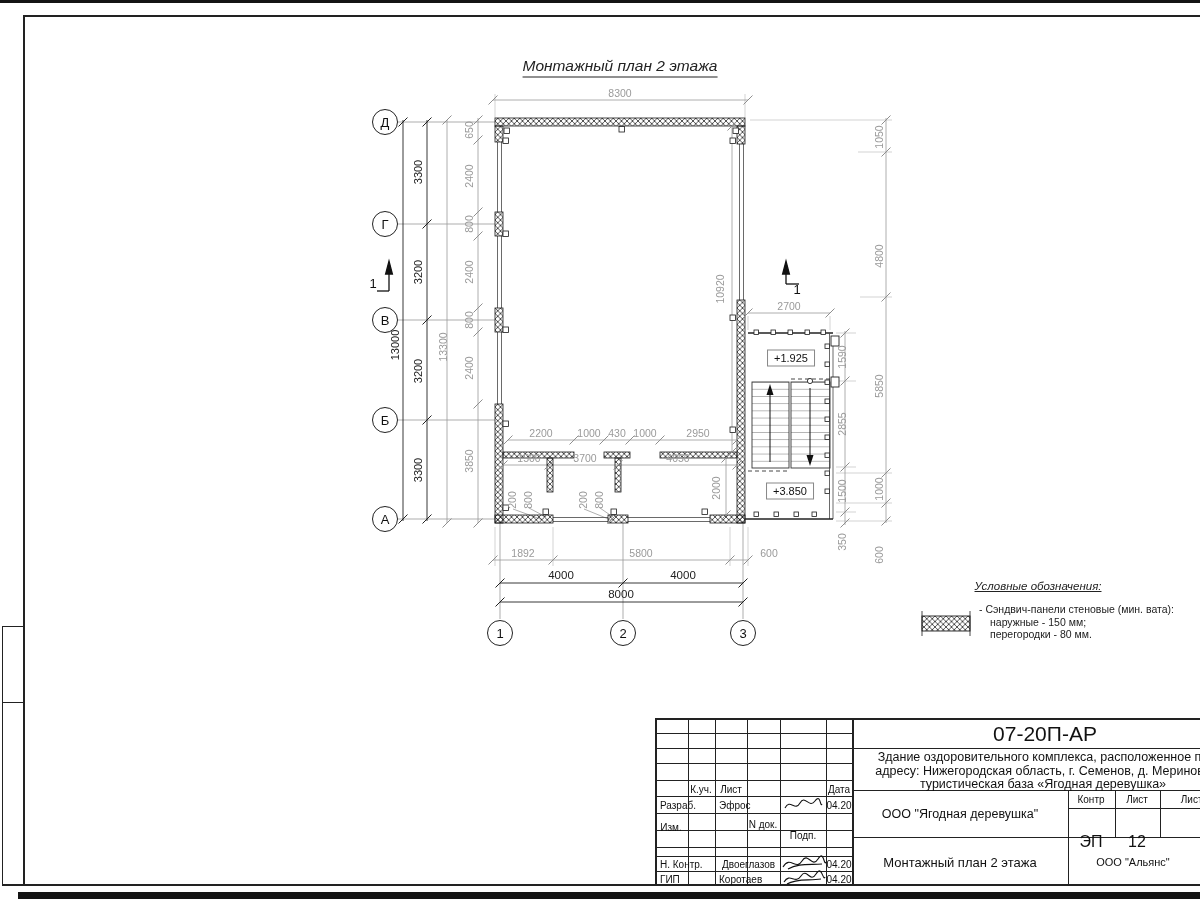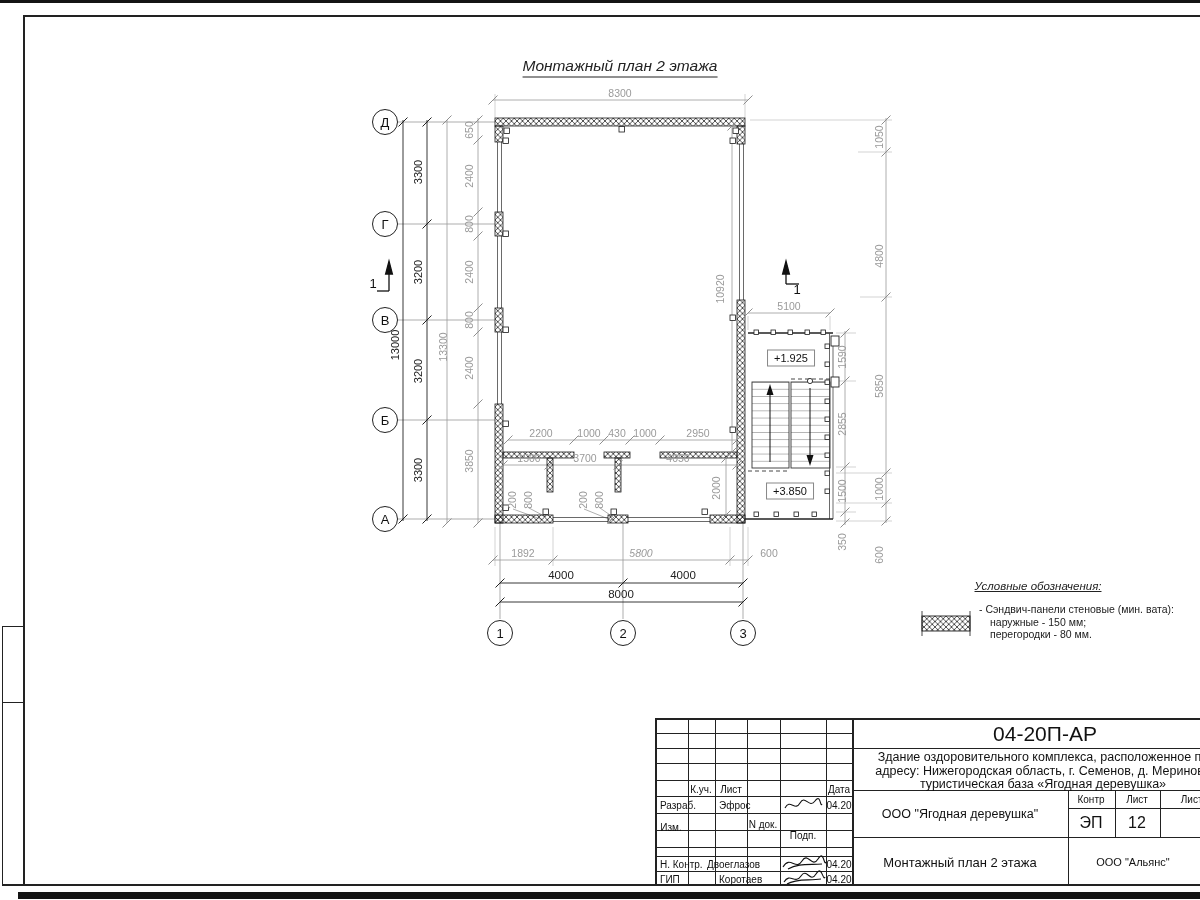--- a/index.html
+++ b/index.html
@@ -30,21 +30,21 @@
   .legend-line{position:absolute;font-size:10.5px;color:#222;white-space:nowrap;transform:translate(0,-50%);}
   
   .tbl-line{position:absolute;background:#222;}
   .tbt{position:absolute;transform:translate(-50%,-50%);font-size:10px;color:#111;white-space:nowrap;}
   .tbt-l{position:absolute;transform:translate(0,-50%);font-size:10px;color:#111;white-space:nowrap;}
   .tb-code{font-size:21px;}
   .tb-desc{font-size:12.5px;}
   .tb-org{font-size:12.5px;}
   .tb-name{font-size:13px;}
   .tb-company{font-size:11px;}
-  .tb-stage{font-size:16px;}
+  .tb-stage{font-size:16px;margin-top:19px;}
 </style>
 </head>
 <body>
 
 <div class="sheet">
 
   <div class="abs bar-top"></div>
   <div class="abs bar-bottom"></div>
 
   <div class="abs fr" style="left:23px;top:15px;width:1177px;height:1.6px"></div>
@@ -274,31 +274,31 @@
         <rect x="825" y="489" width="4.5" height="4.5" fill="#fff" stroke="#1b1b1b" stroke-width="0.8"></rect>
         <rect x="754" y="512" width="4.5" height="4.5" fill="#fff" stroke="#1b1b1b" stroke-width="0.8"></rect>
         <rect x="774" y="512" width="4.5" height="4.5" fill="#fff" stroke="#1b1b1b" stroke-width="0.8"></rect>
         <rect x="794" y="512" width="4.5" height="4.5" fill="#fff" stroke="#1b1b1b" stroke-width="0.8"></rect>
         <rect x="812" y="512" width="4.5" height="4.5" fill="#fff" stroke="#1b1b1b" stroke-width="0.8"></rect>
       </g>
   </svg>
 
   <div id="plan-labels" class="abs" style="left:0;top:0;width:1200px;height:900px">
       <span class="lbl g" style="left: 620px; top: 93px;">8300</span>
-      <span class="lbl g" style="left: 789px; top: 306px;">5100</span>
+      <span class="lbl g" style="left: 789px; top: 306px;">2700</span>
       <span class="lbl g" style="left: 541px; top: 433px;">2200</span>
       <span class="lbl g" style="left: 589px; top: 433px;">1000</span>
       <span class="lbl g" style="left: 617px; top: 433px;">430</span>
       <span class="lbl g" style="left: 645px; top: 433px;">1000</span>
       <span class="lbl g" style="left: 698px; top: 433px;">2950</span>
       <span class="lbl g" style="left: 529px; top: 458px;">1500</span>
       <span class="lbl g" style="left: 585px; top: 458px;">3700</span>
       <span class="lbl g" style="left: 678px; top: 458px;">4050</span>
       <span class="lbl g" style="left: 523px; top: 553px;">1892</span>
-      <span class="lbl g" style="left: 641px; top: 553px; font-style: italic;">5800</span>
+      <span class="lbl g" style="left: 641px; top: 553px;">5800</span>
       <span class="lbl g" style="left: 769px; top: 553px;">600</span>
       <span class="lbl gr" style="left: 469px; top: 130px;">650</span>
       <span class="lbl gr" style="left: 469px; top: 176px;">2400</span>
       <span class="lbl gr" style="left: 469px; top: 224px;">800</span>
       <span class="lbl gr" style="left: 469px; top: 272px;">2400</span>
       <span class="lbl gr" style="left: 469px; top: 320px;">800</span>
       <span class="lbl gr" style="left: 469px; top: 368px;">2400</span>
       <span class="lbl gr" style="left: 469px; top: 461px;">3850</span>
       <span class="lbl gr" style="left: 443px; top: 347px;">13300</span>
       <span class="lbl gr" style="left: 879px; top: 137px;">1050</span>
@@ -364,38 +364,38 @@
     <div class="tbl-line" style="left:655px;top:796px;width:197px;height:1.4px"></div>
     <div class="tbl-line" style="left:655px;top:813px;width:197px;height:1px"></div>
     <div class="tbl-line" style="left:655px;top:830px;width:197px;height:1px"></div>
     <div class="tbl-line" style="left:655px;top:847px;width:197px;height:1px"></div>
     <div class="tbl-line" style="left:655px;top:856px;width:197px;height:1px"></div>
     <div class="tbl-line" style="left:655px;top:871px;width:197px;height:1px"></div>
     <div class="tbl-line" style="left:852px;top:790px;width:348px;height:1.4px"></div>
     <div class="tbl-line" style="left:1068px;top:808px;width:132px;height:1.4px"></div>
     <div class="tbl-line" style="left:852px;top:837px;width:348px;height:1.4px"></div>
 
-    <div class="tbt tb-code" style="left:1045px;top:734px">04-20П-АР</div>
+    <div class="tbt tb-code" style="left:1045px;top:734px">07-20П-АР</div>
     <div class="tbt tb-desc" style="left:1043px;top:757px">Здание оздоровительного комплекса, расположенное по</div>
     <div class="tbt tb-desc" style="left:1043px;top:771px">адресу: Нижегородская область, г. Семенов, д. Мериново</div>
     <div class="tbt tb-desc" style="left:1043px;top:784px">туристическая база «Ягодная деревушка»</div>
 
     <div class="tbt" style="left:671px;top:827px">Изм.</div>
     <div class="tbt" style="left:701px;top:789px">К.уч.</div>
     <div class="tbt" style="left:731px;top:789px">Лист</div>
     <div class="tbt" style="left:763px;top:824px">N док.</div>
     <div class="tbt" style="left:803px;top:835px">Подп.</div>
     <div class="tbt" style="left:839px;top:789px">Дата</div>
 
     <div class="tbt-l" style="left:660px;top:805px">Разраб.</div>
     <div class="tbt-l" style="left:719px;top:805px">Эфрос</div>
     <div class="tbt" style="left:839px;top:805px">04.20</div>
 
     <div class="tbt-l" style="left:660px;top:864px">Н. Контр.</div>
-    <div class="tbt-l" style="left:707px;top:864px">Двоеглазов</div>
+    <div class="tbt-l" style="left:722px;top:864px">Двоеглазов</div>
     <div class="tbt" style="left:839px;top:864px">04.20</div>
 
     <div class="tbt-l" style="left:660px;top:879px">ГИП</div>
     <div class="tbt-l" style="left:719px;top:879px">Коротаев</div>
     <div class="tbt" style="left:839px;top:879px">04.20</div>
 
     <div class="tbt tb-org" style="left:960px;top:814px">ООО "Ягодная деревушка"</div>
     <div class="tbt" style="left:1091px;top:799px">Контр</div>
     <div class="tbt" style="left:1137px;top:799px">Лист</div>
     <div class="tbt" style="left:1197px;top:799px">Листов</div>

